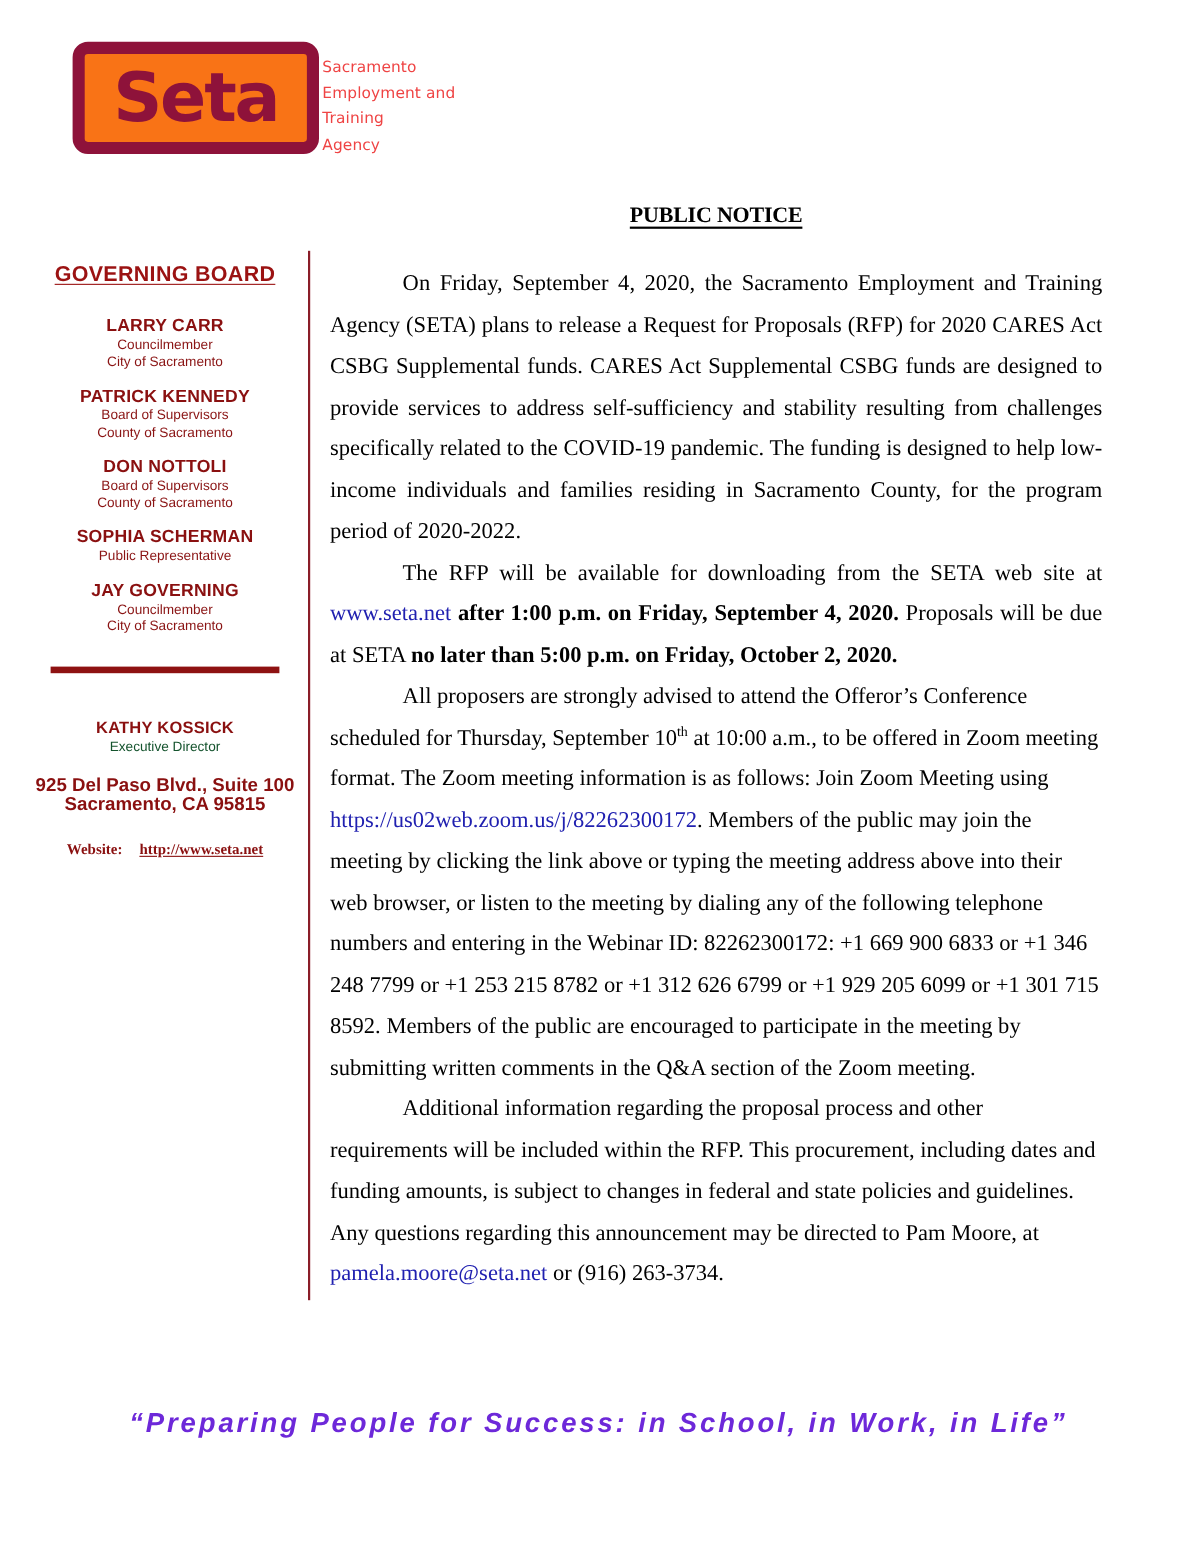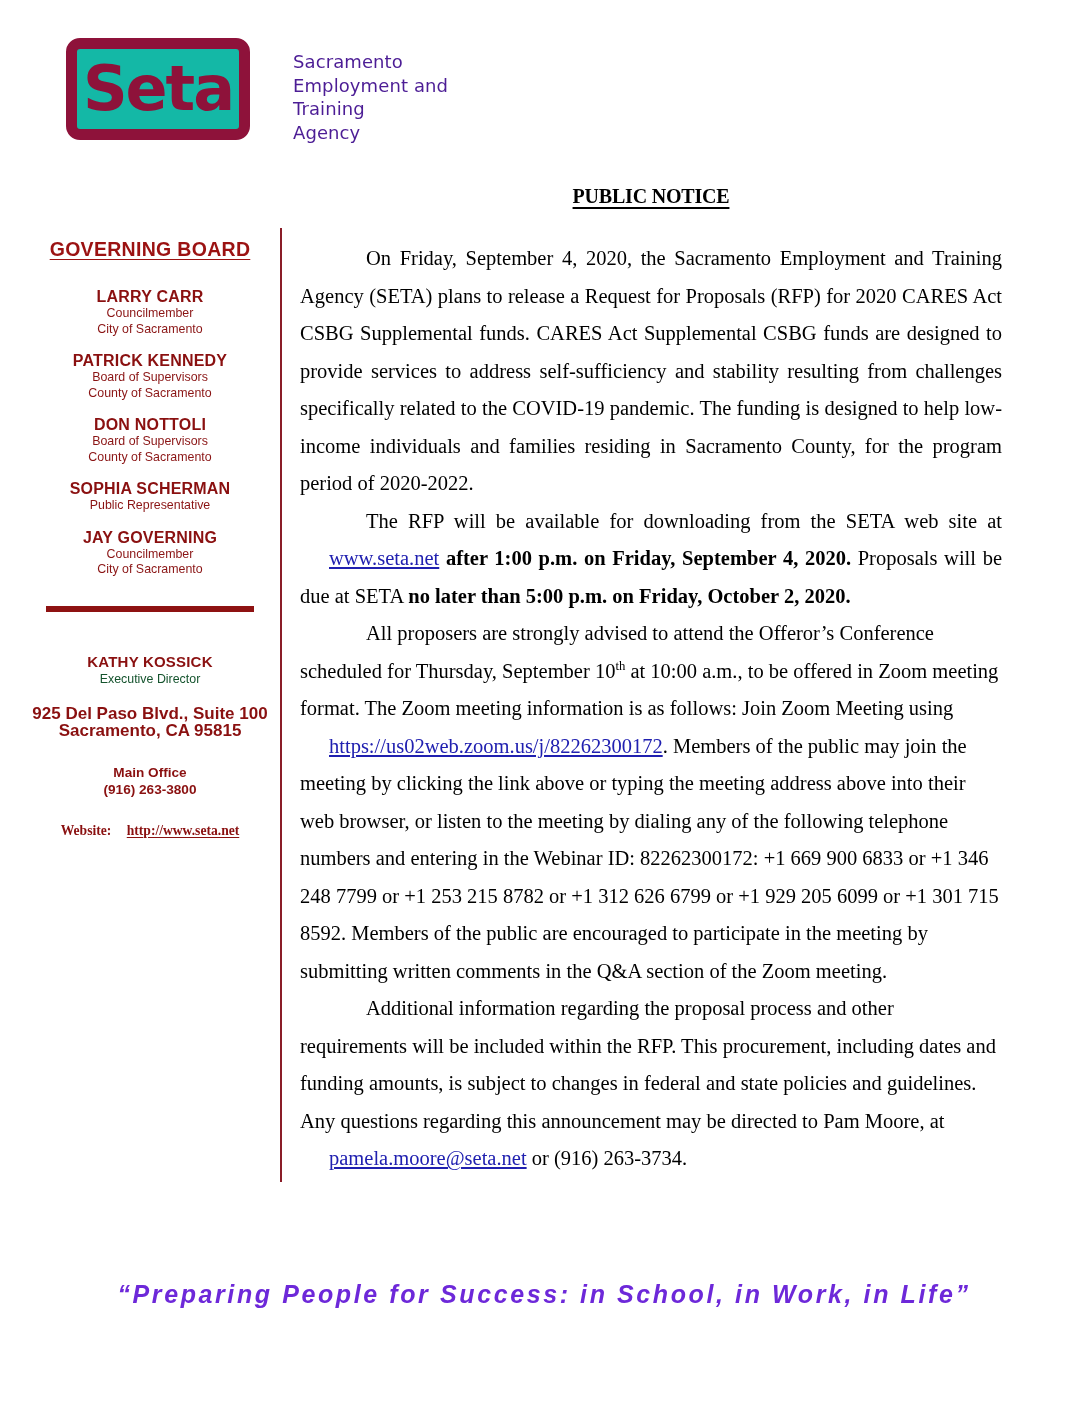--- a/index.html
+++ b/index.html
@@ -21,26 +21,26 @@
     position: absolute;
     left: 0;
     top: 0;
     width: 1088px;
     height: 175px;
   }
   #logo-mark {
     position: absolute;
     left: 66px;
     top: 38px;
-    width: 184px;
+    width: 224px;
     height: 102px;
     border: 11px solid #8e123a;
     border-radius: 14px;
     box-sizing: border-box;
-    background: #14b8a6;
+    background: #f97316;
   }
   #logo-wordmark {
     position: absolute;
     left: 0;
     top: 0;
     width: 100%;
     height: 100%;
     display: flex;
     align-items: center;
     justify-content: center;
@@ -50,23 +50,23 @@
     letter-spacing: -2px;
     color: #8e123a;
     line-height: 1;
     user-select: none;
   }
   #logo-agency-name {
     position: absolute;
     left: 293px;
     top: 50px;
     font-family: "DejaVu Sans", sans-serif;
-    font-size: 18px;
+    font-size: 14px;
     line-height: 23.5px;
-    color: #4c1d95;
+    color: #ef4444;
     letter-spacing: 0.1px;
     white-space: pre-line;
   }
 
   
   #vertical-divider {
     position: absolute;
     left: 280px;
     top: 228px;
     width: 2px;
@@ -182,23 +182,21 @@
   }
   p.body-para.left-align {
     text-align: left;
   }
   .b {
     font-weight: 700;
   }
   a.doc-link,
   .doc-link {
     color: #2020b0;
-    text-decoration: underline;
     text-underline-offset: 2px;
-    margin-left: 29px;
   }
   sup {
     font-size: 0.62em;
     vertical-align: super;
     line-height: 0;
   }
 
   
   #footer-tagline {
     position: absolute;
@@ -264,22 +262,20 @@
   </div>
 
   <div id="sidebar-rule"></div>
 
   <div id="director-name">KATHY KOSSICK</div>
   <div id="director-role">Executive Director</div>
 
   <div id="sidebar-address">925 Del Paso Blvd., Suite 100
 Sacramento, CA 95815</div>
 
-  <div class="contact-block">Main Office
-(916) 263-3800</div>
 
   <div id="sidebar-website">
     <span>Website:</span>
     <span class="url">http://www.seta.net</span>
   </div>
 
 </div>
 
 <div id="main">
 

